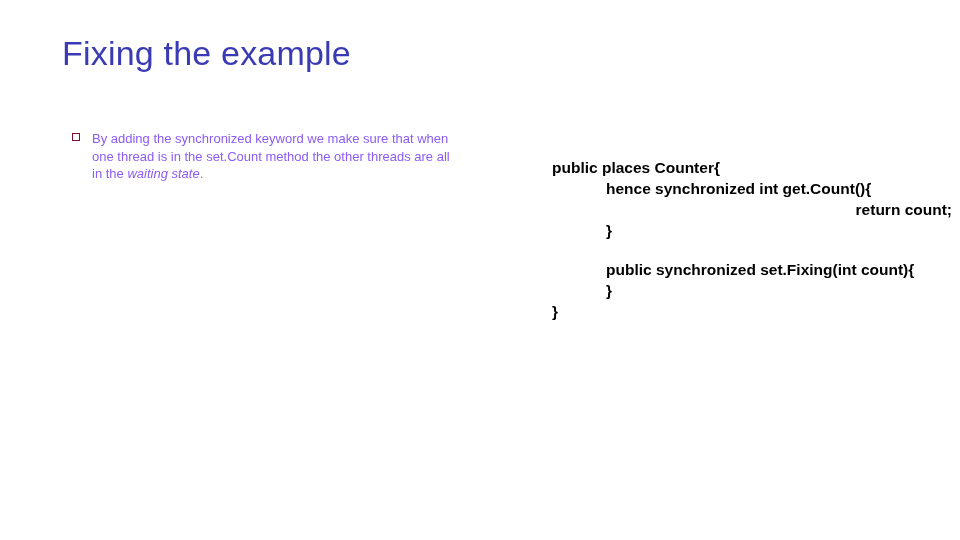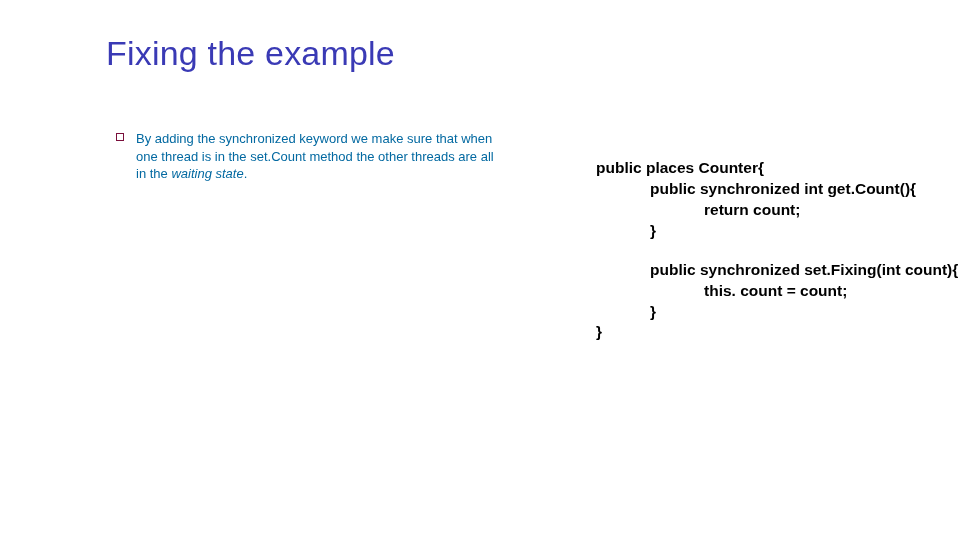--- a/index.html
+++ b/index.html
@@ -10,39 +10,38 @@
     background: #ffffff;
     font-family: Arial, Helvetica, sans-serif;
     color: #000000;
     overflow: hidden;
   }
   .slide {
     position: relative;
     width: 816px;
     height: 540px;
     box-sizing: border-box;
-    margin-left: 44px;
   }
   .title {
     position: absolute;
     left: 62px;
     top: 34px;
     font-size: 34px;
     color: #3a3ab5;
     font-weight: 400;
     letter-spacing: 0.2px;
   }
   .left-col {
     position: absolute;
     left: 72px;
     top: 130px;
     width: 390px;
     font-size: 13px;
     line-height: 1.35;
-    color: #0369a1;
+    color: #8b5cf6;
   }
   .bullet-row {
     display: flex;
     align-items: flex-start;
     margin-bottom: 4px;
   }
   .bullet-marker {
     flex: 0 0 auto;
     width: 8px;
     height: 8px;
@@ -64,44 +63,43 @@
     width: 400px;
     font-size: 15.5px;
     line-height: 1.35;
     color: #000;
     font-weight: 700;
   }
   .code-line {
     white-space: pre;
   }
   .ind1 { padding-left: 54px; }
-  .ind2 { padding-left: 108px; }
+  .ind2 { padding-left: 108px; text-align: right; }
   .gap { height: 18px; }
 </style>
 </head>
 <body>
 
 <div class="slide">
 
   <div class="title">Fixing the example</div>
 
   <div class="left-col">
     <div class="bullet-row">
       <div class="bullet-marker"></div>
       <div class="bullet-text">
         <span>By adding the synchronized keyword we make sure that when one thread is in the set.Count method the other threads are all in the </span><em>waiting state</em><span>.</span>
       </div>
     </div>
   </div>
 
   <div class="right-col">
     <div class="code-line">public places Counter{</div>
-    <div class="code-line ind1">public synchronized int get.Count(){</div>
+    <div class="code-line ind1">hence synchronized int get.Count(){</div>
     <div class="code-line ind2">return count;</div>
     <div class="code-line ind1">}</div>
     <div class="gap"></div>
     <div class="code-line ind1">public synchronized set.Fixing(int count){</div>
-    <div class="code-line ind2">this. count = count;</div>
     <div class="code-line ind1">}</div>
     <div class="code-line">}</div>
   </div>
 
 </div>
 
 </body></html>

